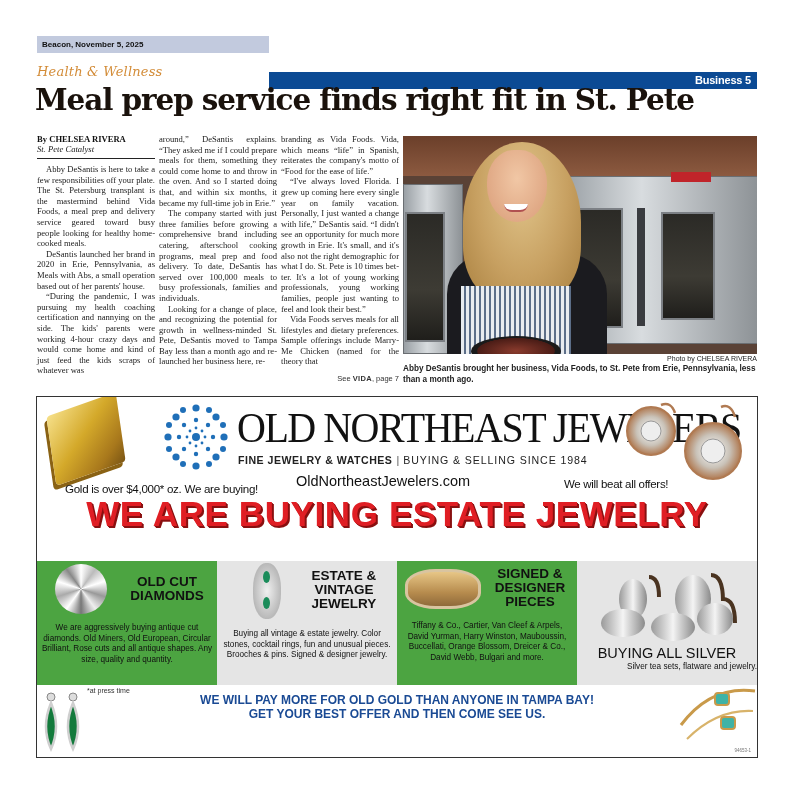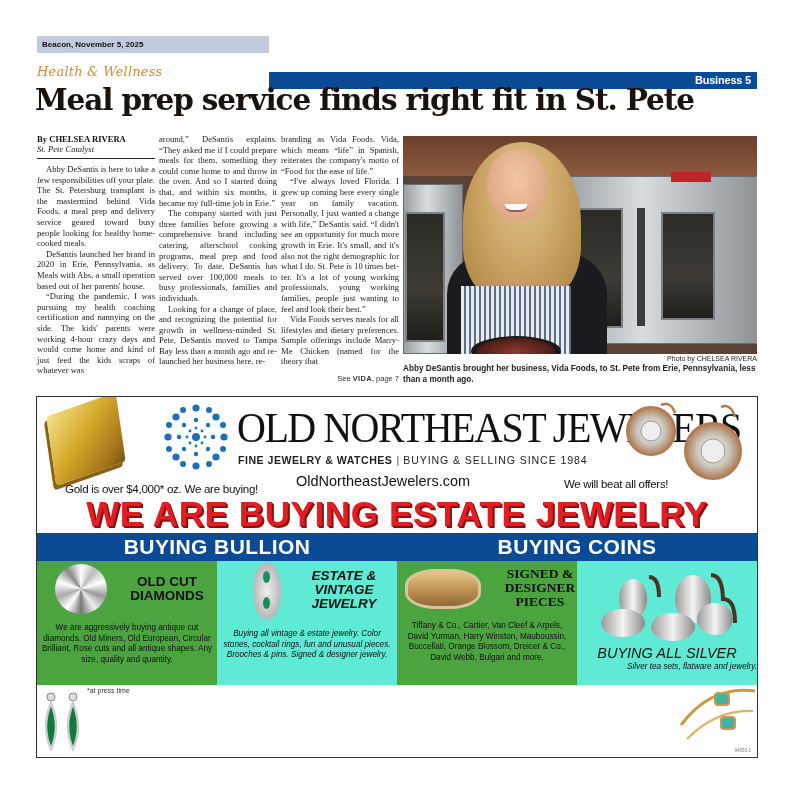--- a/index.html
+++ b/index.html
@@ -54,21 +54,21 @@
   .beat { position: absolute; left: 527px; top: 81px; font-family: "Liberation Sans", sans-serif; font-size: 11.5px; color: #111; letter-spacing: -0.3px; }
   .earrings { position: absolute; left: 584px; top: 4px; width: 126px; height: 84px; }
 
   .buying-estate { position: absolute; left: 0; top: 97px; width: 720px; text-align: center; font-family: "Liberation Sans", sans-serif; font-weight: 900; font-size: 35px; color: #e01e24; letter-spacing: 0.6px; text-shadow: 1px 1px 0 #8a1010, 2px 2px 0 #8a1010; line-height: 40px; white-space: nowrap; }
   .blue-band { position: absolute; left: 0; top: 136px; width: 720px; height: 28px; background: #0b4a94; display: flex; }
   .blue-band div { flex: 1; text-align: center; color: #fff; font-family: "Liberation Sans", sans-serif; font-weight: bold; font-size: 21px; line-height: 28px; letter-spacing: 0.4px; }
 
   .tiles { position: absolute; left: 0; top: 164px; width: 720px; height: 124px; display: flex; }
   .tile { position: relative; width: 180px; height: 124px; }
   .tile.green { background: #4ca441; }
-  .tile.yellow { background: #5eead4; font-style: italic; }
+  .tile.yellow { background: #e5e5e5; }
   .tile-title { position: absolute; font-family: "Liberation Sans", sans-serif; font-weight: bold; color: #111; text-align: center; line-height: 14px; font-size: 13.5px; }
   .tile-body { position: absolute; left: 4px; width: 172px; text-align: center; font-family: "Liberation Sans", sans-serif; font-size: 8.2px; line-height: 10.6px; color: #111; }
   .diamond { position: absolute; left: 18px; top: 3px; width: 52px; height: 50px; border-radius: 50%; background: conic-gradient(#fff,#bbb,#fff,#999,#eee,#777,#fff,#aaa,#fff,#888,#fff); }
   .ring-img { position: absolute; left: 86px; top: 2px; width: 28px; height: 56px; background: radial-gradient(ellipse, #f0f0f0, #b9b9b9 70%); border-radius: 45%; }
   .ring-img::before, .ring-img::after { content: ""; position: absolute; left: 10px; width: 7px; height: 12px; background: #1b8c5a; border-radius: 50%; }
   .ring-img::before { top: 8px; } .ring-img::after { top: 34px; }
   .gold-rings { position: absolute; left: 8px; top: 8px; width: 76px; height: 40px; border-radius: 40%; background: linear-gradient(#e7c686,#b78c4e 60%,#8f6a3a); border: 3px solid #d9c4a0; }
   .silver-set { position: absolute; left: 16px; top: 4px; width: 150px; height: 80px; }
 
   .silver-title { position: absolute; left: 0; top: 84px; width: 180px; text-align: center; font-family: "Liberation Sans", sans-serif; font-size: 14.5px; color: #111; font-weight: 500; }
@@ -199,24 +199,20 @@
     <path d="M40 4 q10 -4 14 8" stroke="#b07a52" stroke-width="2.5" fill="none"></path>
     <circle cx="30" cy="30" r="24" fill="url(#dg)" stroke="#b07a52" stroke-width="2"></circle>
     <circle cx="30" cy="30" r="10" fill="#eeeeee" stroke="#999" stroke-width="1"></circle>
     <path d="M100 6 q10 -4 14 10" stroke="#b07a52" stroke-width="2.5" fill="none"></path>
     <circle cx="92" cy="50" r="28" fill="url(#dg)" stroke="#b07a52" stroke-width="2"></circle>
     <circle cx="92" cy="50" r="12" fill="#eeeeee" stroke="#999" stroke-width="1"></circle>
   </svg>
 
   <div class="buying-estate">WE ARE BUYING ESTATE JEWELRY</div>
 
-  <div class="blue-band">
-    <div>BUYING BULLION</div>
-    <div>BUYING COINS</div>
-  </div>
 
   <div class="tiles">
 
     <div class="tile green">
       <div class="diamond"></div>
       <div class="tile-title" style="left:80px;top:14px;width:100px;">
         <div>OLD CUT</div>
         <div>DIAMONDS</div>
       </div>
       <div class="tile-body" style="top:62px;">We are aggressively buying antique cut diamonds. Old Miners, Old European, Circular Brilliant, Rose cuts and all antique shapes. Any size, quality and quantity.</div>
@@ -227,21 +223,21 @@
       <div class="tile-title" style="left:82px;top:8px;width:90px;">
         <div>ESTATE &amp;</div>
         <div>VINTAGE</div>
         <div>JEWELRY</div>
       </div>
       <div class="tile-body" style="top:68px;">Buying all vintage &amp; estate jewelry. Color stones, cocktail rings, fun and unusual pieces. Brooches &amp; pins. Signed &amp; designer jewelry.</div>
     </div>
 
     <div class="tile green">
       <div class="gold-rings"></div>
-      <div class="tile-title" style="left:100px;top:6px;width:86px;font-family:Liberation Serif, serif;">
+      <div class="tile-title" style="left:90px;top:6px;width:86px;">
         <div>SIGNED &amp;</div>
         <div>DESIGNER</div>
         <div>PIECES</div>
       </div>
       <div class="tile-body" style="top:60px;">Tiffany &amp; Co., Cartier, Van Cleef &amp; Arpels, David Yurman, Harry Winston, Mauboussin, Buccellati, Orange Blossom, Dreicer &amp; Co., David Webb, Bulgari and more.</div>
     </div>
 
     <div class="tile yellow">
       <svg class="silver-set" viewBox="0 0 150 80">
         <defs>
@@ -266,20 +262,24 @@
   </div>
 
   <div class="ad-bottom">
     <svg class="emerald-earrings" viewBox="0 0 46 64">
       <circle cx="10" cy="8" r="4" fill="#ddd" stroke="#888"></circle>
       <circle cx="32" cy="8" r="4" fill="#ddd" stroke="#888"></circle>
       <path d="M10 14 q-10 24 0 46 q10 -22 0 -46z" fill="#137a3c" stroke="#cfcfcf" stroke-width="2.5"></path>
       <path d="M32 14 q-10 24 0 46 q10 -22 0 -46z" fill="#137a3c" stroke="#cfcfcf" stroke-width="2.5"></path>
     </svg>
     <div class="press-time">*at press time</div>
+    <div class="pay-more">
+      <div>WE WILL PAY MORE FOR OLD GOLD THAN ANYONE IN TAMPA BAY!</div>
+      <div>GET YOUR BEST OFFER AND THEN COME SEE US.</div>
+    </div>
     <svg class="necklace" viewBox="0 0 80 60">
       <path d="M4 40 q30 -40 74 -34" stroke="#c99a4a" stroke-width="3" fill="none"></path>
       <path d="M10 54 q30 -30 66 -28" stroke="#d8b36a" stroke-width="2" fill="none"></path>
       <rect x="38" y="8" width="14" height="12" rx="3" fill="#3fb3a6" stroke="#c99a4a" stroke-width="2"></rect>
       <rect x="44" y="32" width="14" height="12" rx="3" fill="#3fb3a6" stroke="#c99a4a" stroke-width="2"></rect>
     </svg>
     <div class="ad-code">94653-1</div>
   </div>
 </div>
 

